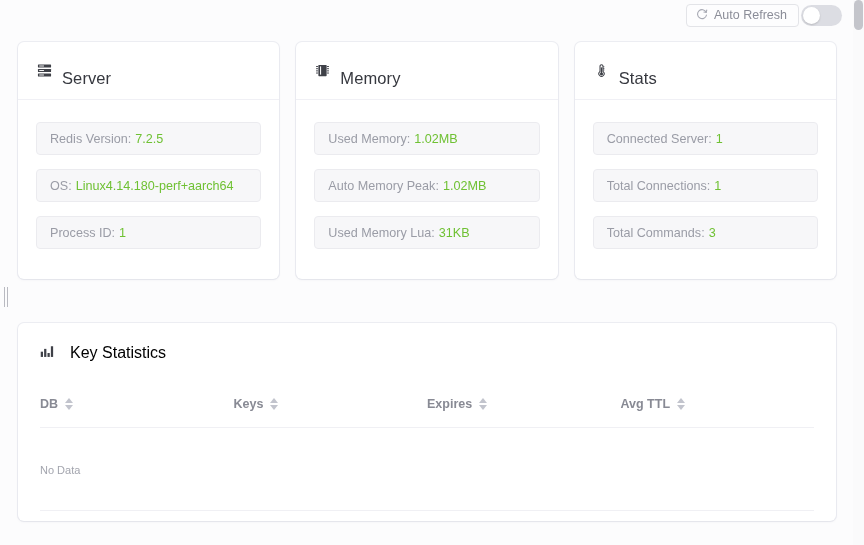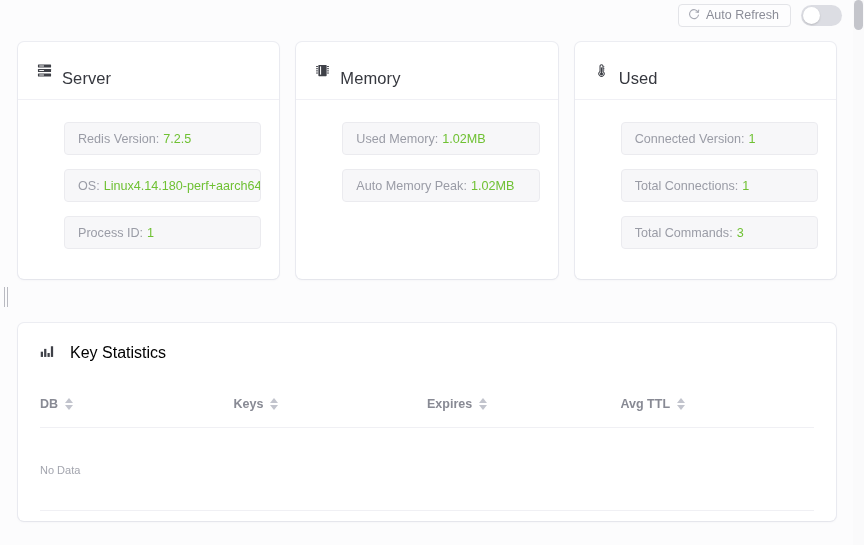--- a/index.html
+++ b/index.html
@@ -21,21 +21,21 @@
   }
 
   
   .toolbar {
     position: absolute;
     top: 0px;
     right: 22px;
     height: 30px;
     display: flex;
     align-items: center;
-    gap: 10px;
+    gap: 2px;
   }
   .refresh-btn {
     display: flex;
     align-items: center;
     gap: 6px;
     height: 23px;
     padding: 0 11px 0 9px;
     border: 1px solid #e3e4e8;
     border-radius: 4px;
     background: #fdfdfe;
@@ -134,21 +134,20 @@
     border: 1px solid #ebebef;
     border-radius: 4px;
     background: #f7f7f9;
     display: flex;
     align-items: center;
     padding: 0 13px;
     font-size: 12.6px;
     color: #9a9ca6;
     white-space: nowrap;
     overflow: hidden;
-    margin-left: 28px;
   }
   .stat-row .sval {
     color: #6fc133;
     margin-left: 4px;
   }
 
   
   .keystats {
     position: absolute;
     left: 18px;
@@ -302,40 +301,44 @@
       </div>
       <div class="card-body">
         <div class="stat-row">
           <span>Used Memory:</span>
           <span class="sval">1.02MB</span>
         </div>
         <div class="stat-row">
           <span>Auto Memory Peak:</span>
           <span class="sval">1.02MB</span>
         </div>
+        <div class="stat-row">
+          <span>Used Memory Lua:</span>
+          <span class="sval">31KB</span>
+        </div>
       </div>
     </div>
 
     <div class="card">
       <div class="card-head">
         <span class="hico">
           <svg viewBox="0 0 16 16" width="15" height="15" fill="#3f4148">
             <path d="M8 1.2c-1.25 0-2.15.9-2.15 2.05v5.6a3.35 3.35 0 1 0 4.3 0v-5.6C10.15 2.1 9.25 1.2 8 1.2zm0 1.15c.6 0 1 .42 1 .9v6.2l.33.25a2.2 2.2 0 1 1-2.66 0L7 9.45v-6.2c0-.48.4-.9 1-.9z"></path>
             <rect x="7.35" y="4.4" width="1.3" height="6.4" rx=".65"></rect>
             <circle cx="8" cy="11.6" r="1.65"></circle>
             <rect x="9.5" y="3.7" width="1.6" height=".75"></rect>
             <rect x="9.5" y="5.4" width="1.6" height=".75"></rect>
             <rect x="9.5" y="7.1" width="1.6" height=".75"></rect>
           </svg>
         </span>
-        <span class="htitle">Used</span>
+        <span class="htitle">Stats</span>
       </div>
       <div class="card-body">
         <div class="stat-row">
-          <span>Connected Version:</span>
+          <span>Connected Server:</span>
           <span class="sval">1</span>
         </div>
         <div class="stat-row">
           <span>Total Connections:</span>
           <span class="sval">1</span>
         </div>
         <div class="stat-row">
           <span>Total Commands:</span>
           <span class="sval">3</span>
         </div>

